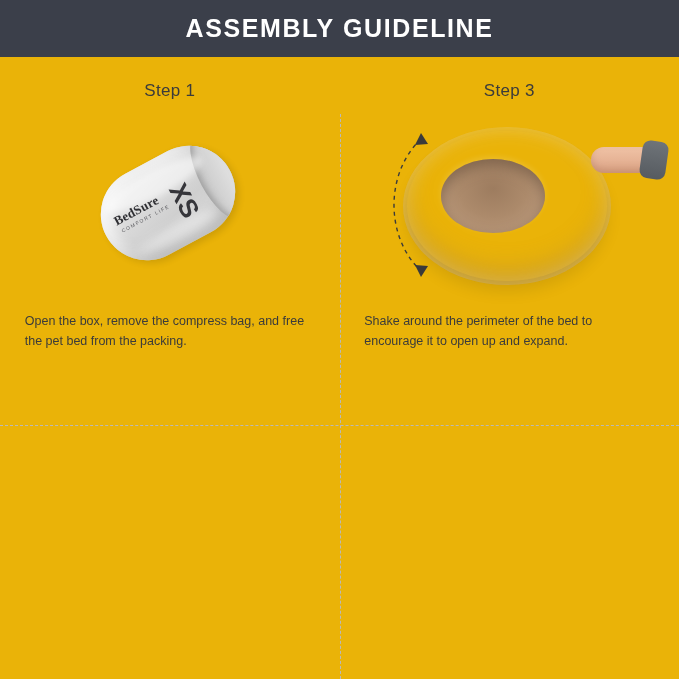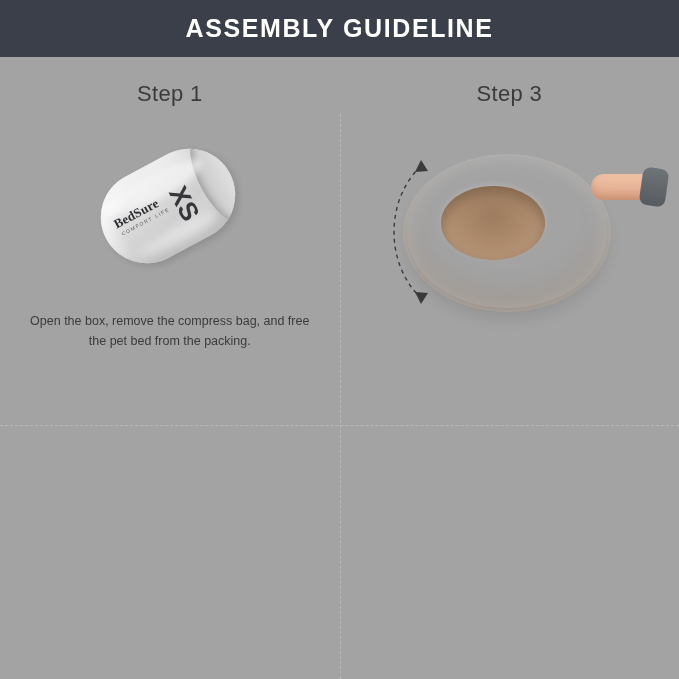--- a/index.html
+++ b/index.html
@@ -11,21 +11,21 @@
     width: 679px;
     height: 679px;
     font-family: "Liberation Sans", sans-serif;
     color: #3b3b3b;
     overflow: hidden;
   }
   .page {
     width: 679px;
     height: 679px;
     position: relative;
-    background: #a3a3a3;
+    background: #eab308;
     box-sizing: border-box;
     display: flex;
     flex-direction: column;
   }
   .header {
     height: 57px;
     background: #3b3f4a;
     display: flex;
     align-items: center;
     justify-content: center;
@@ -66,39 +66,38 @@
   }
   .cell {
     position: relative;
     display: flex;
     flex-direction: column;
     align-items: center;
     box-sizing: border-box;
     padding: 16px 22px 10px 22px;
   }
   .step-title {
-    font-size: 22px;
+    font-size: 17px;
     color: #3b3b3b;
     letter-spacing: 0.3px;
     margin: 8px 0 0 0;
     font-family: "Liberation Sans", sans-serif;
   }
   .art {
     flex: 1 1 auto;
     width: 100%;
     display: flex;
     align-items: center;
     justify-content: center;
     position: relative;
   }
   .caption {
     font-size: 12.5px;
     line-height: 1.65;
     color: #3b3b3b;
-    text-align: center;
     max-width: 290px;
     margin-bottom: 6px;
   }
 
   
   .pkg-wrap {
     position: relative;
     width: 200px;
     height: 150px;
   }
@@ -381,18 +380,19 @@
           </svg>
           <div class="bed bed2">
             <div class="bed-hole"></div>
           </div>
           <div class="hand">
             <div class="arm"></div>
             <div class="sleeve"></div>
           </div>
         </div>
       </div>
+      <div class="caption">Shake around the perimeter of the bed to encourage it to open up and expand.</div>
     </div>
 
 
 
   </div>
 </div>
 
 </body></html>

